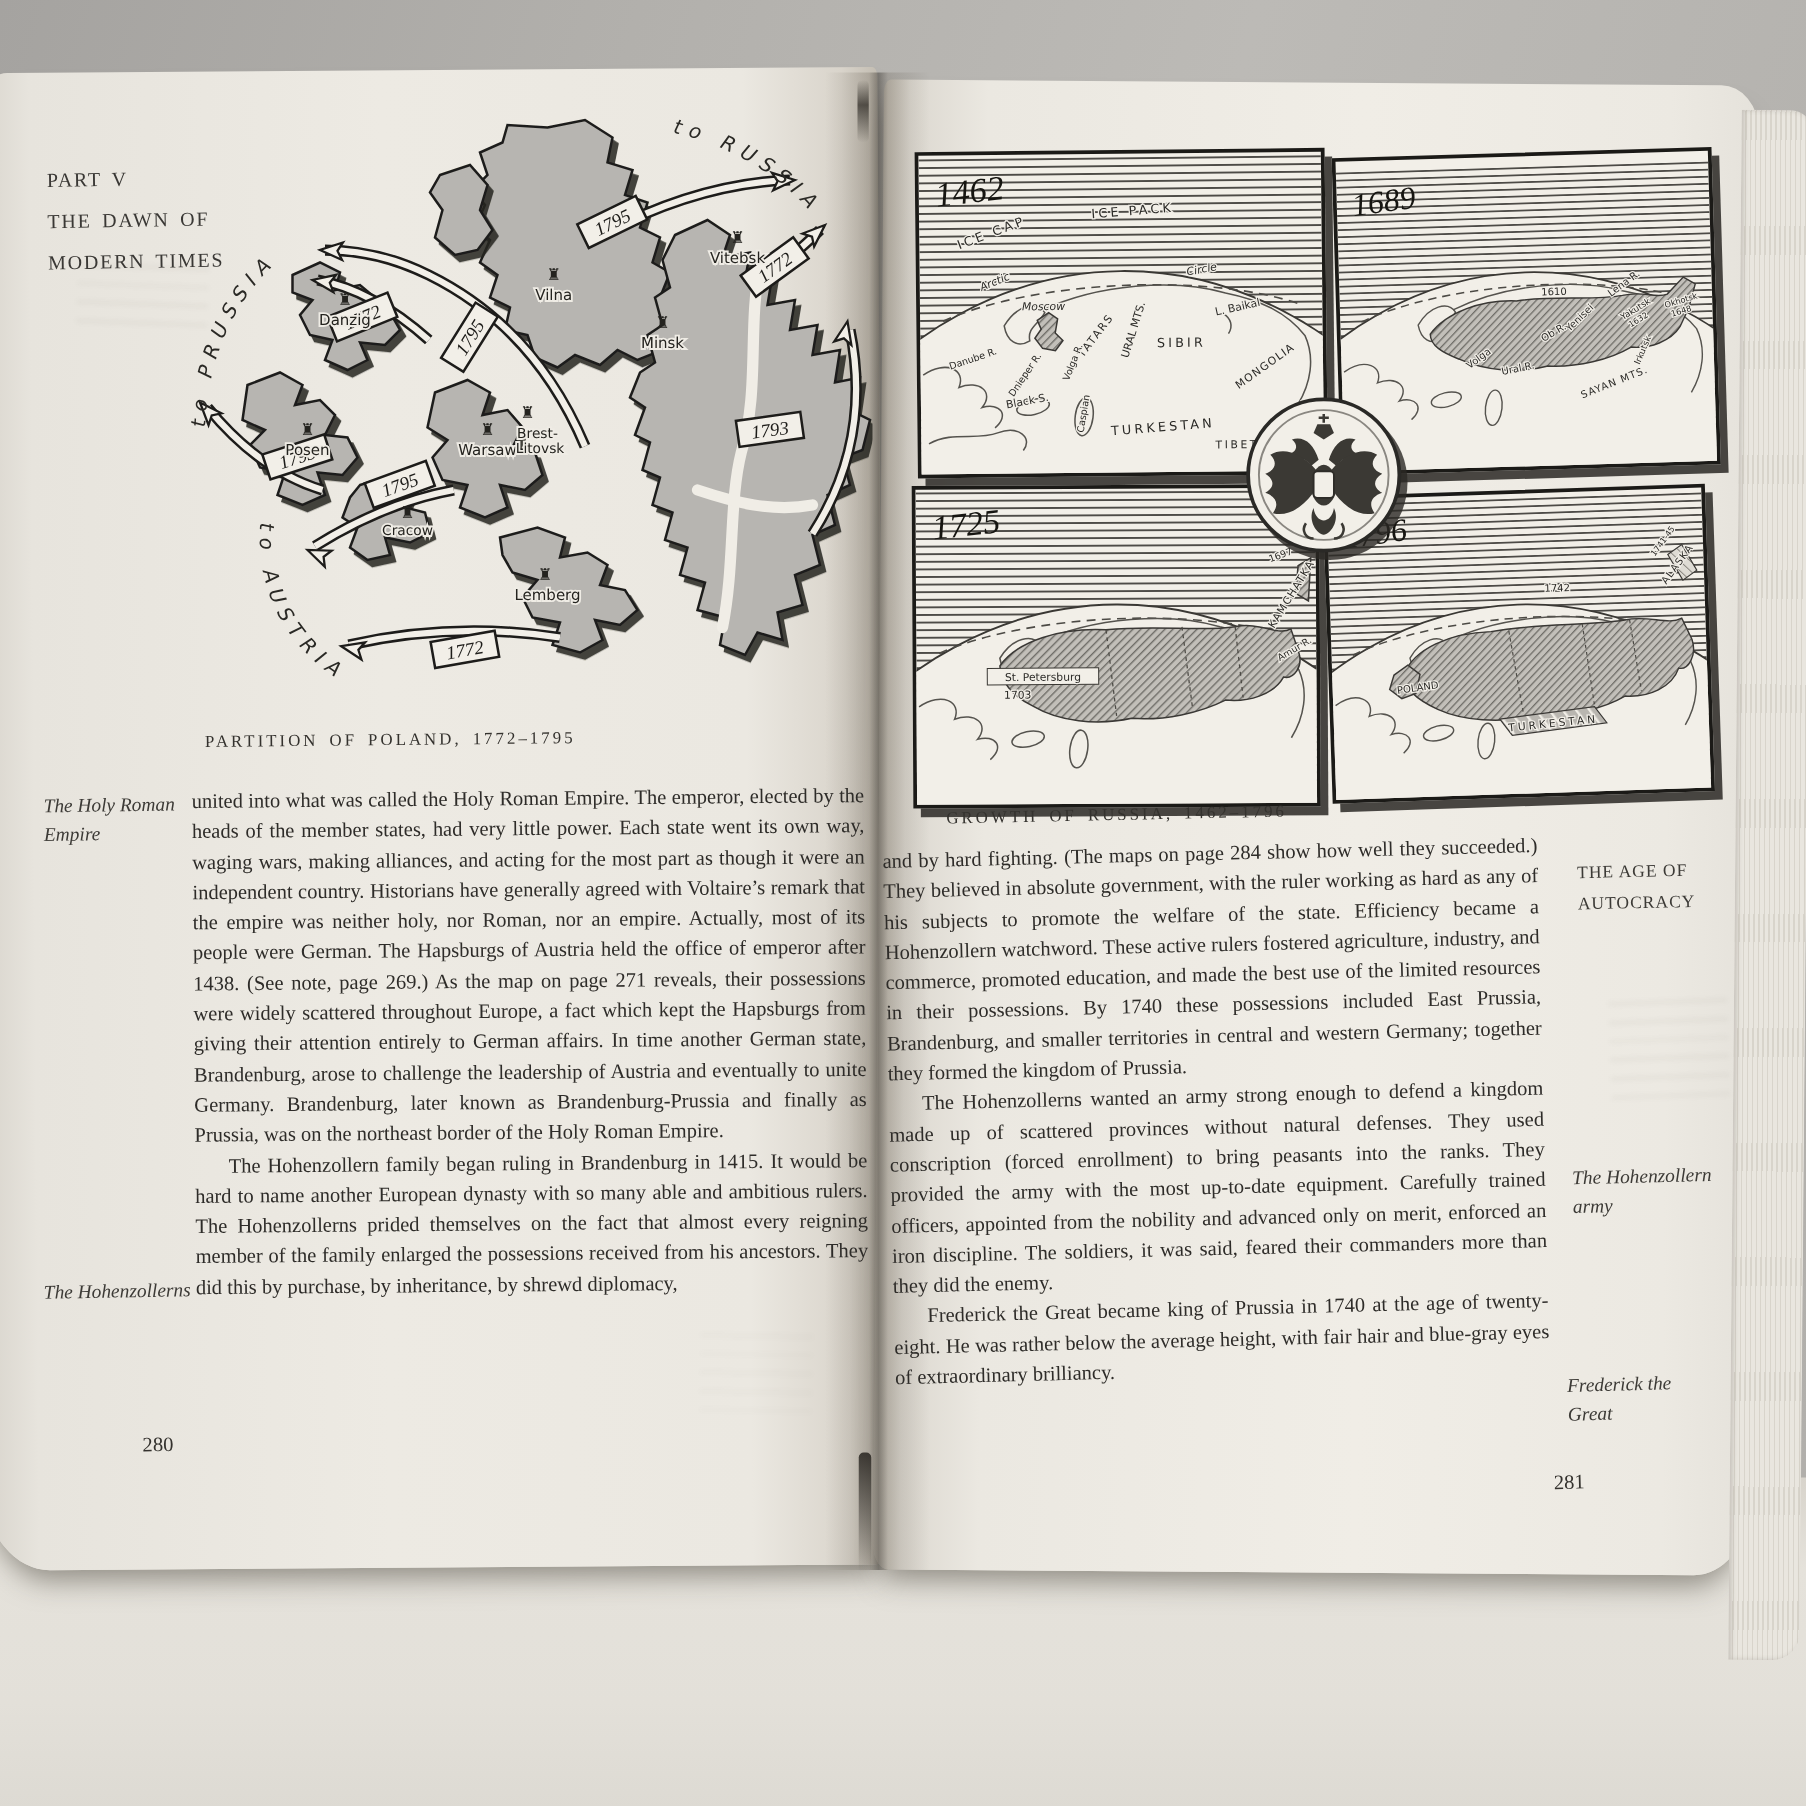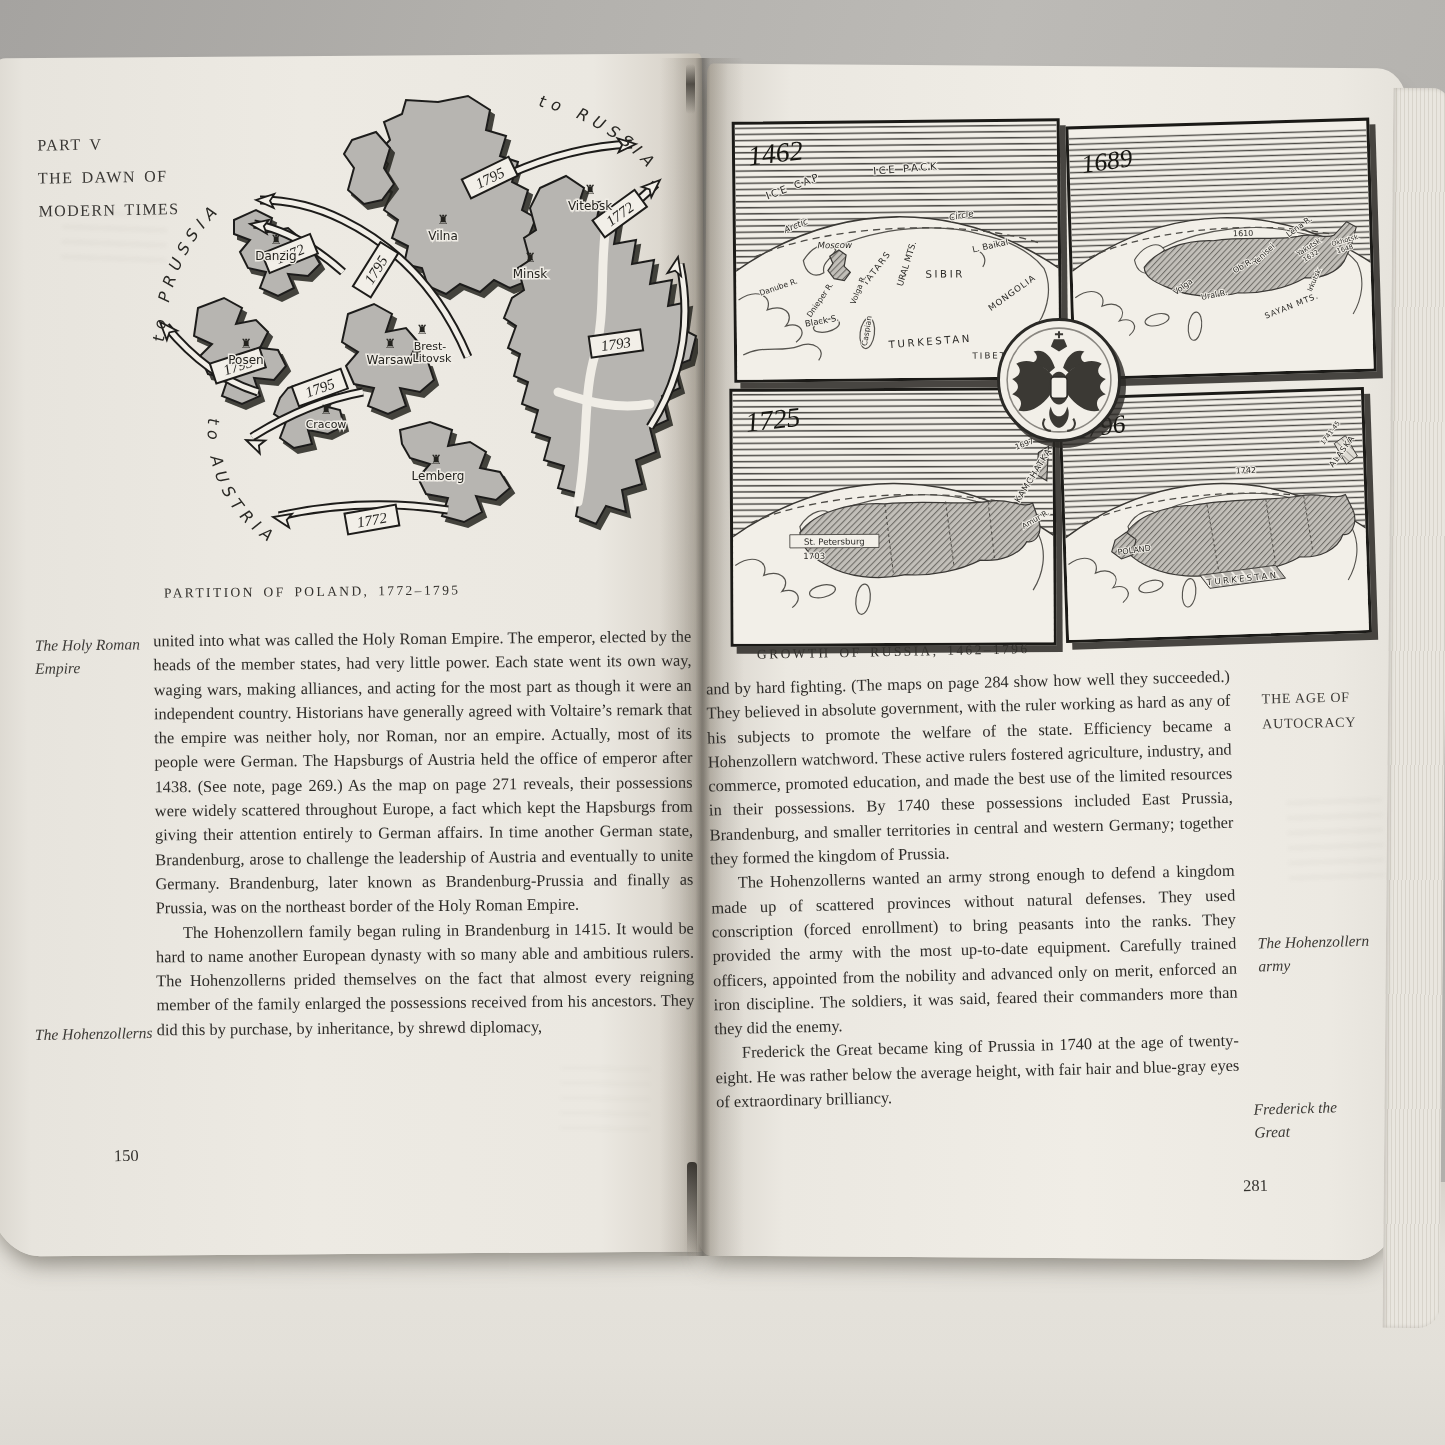--- a/index.html
+++ b/index.html
@@ -258,21 +258,21 @@
 
 <div class="map-caption caption-left">PARTITION OF POLAND, 1772–1795</div>
 
 <div class="margin-note" style="left:35px;top:633px;width:118px;transform:rotate(-0.8deg);">The Holy Roman Empire</div>
 <div class="margin-note" style="left:35px;top:1022px;width:118px;transform:rotate(-1deg);">The Hohenzollerns</div>
 
 <div class="body-text body-left">
   <p>united into what was called the Holy Roman Empire. The emperor, elected by the heads of the member states, had very little power. Each state went its own way, waging wars, making alliances, and acting for the most part as though it were an independent country. Historians have generally agreed with Voltaire’s remark that the empire was neither holy, nor Roman, nor an empire. Actually, most of its people were German. The Hapsburgs of Austria held the office of emperor after 1438. (See note, page 269.) As the map on page 271 reveals, their possessions were widely scattered throughout Europe, a fact which kept the Hapsburgs from giving their attention entirely to German affairs. In time another German state, Brandenburg, arose to challenge the leadership of Austria and eventually to unite Germany. Brandenburg, later known as Brandenburg-Prussia and finally as Prussia, was on the northeast border of the Holy Roman Empire.</p>
   <p>The Hohenzollern family began ruling in Brandenburg in 1415. It would be hard to name another European dynasty with so many able and ambitious rulers. The Hohenzollerns prided themselves on the fact that almost every reigning member of the family enlarged the possessions received from his ancestors. They did this by purchase, by inheritance, by shrewd diplomacy,</p>
 </div>
-<div class="page-number pn-left">150</div>
+<div class="page-number pn-left">280</div>
 
 <div class="map-panel panel-1462">
 <svg viewBox="0 0 316 246">
   <rect x="0" y="0" width="316" height="246" fill="url(#hatch)"></rect>
   <ellipse cx="158" cy="540" rx="340" ry="450" fill="#f2efe8" stroke="#3a3834" stroke-width="1.5"></ellipse>
   <path class="dash" d="M18,128 C90,96 230,92 300,118"></path>
   <path class="coast" d="M66,132 C76,116 92,112 98,122 C92,132 84,134 86,144 C76,150 68,144 66,132 Z"></path>
   <path class="coast" d="M2,170 C20,158 36,166 30,180 C46,174 58,184 48,196 C62,192 70,202 58,212"></path>
   <path class="coast" d="M6,224 C24,214 44,222 60,216 C76,210 88,220 80,230"></path>
   <path class="coast" d="M96,120 C140,100 200,96 240,108 C268,114 288,124 302,142 C310,160 306,180 296,196"></path>

